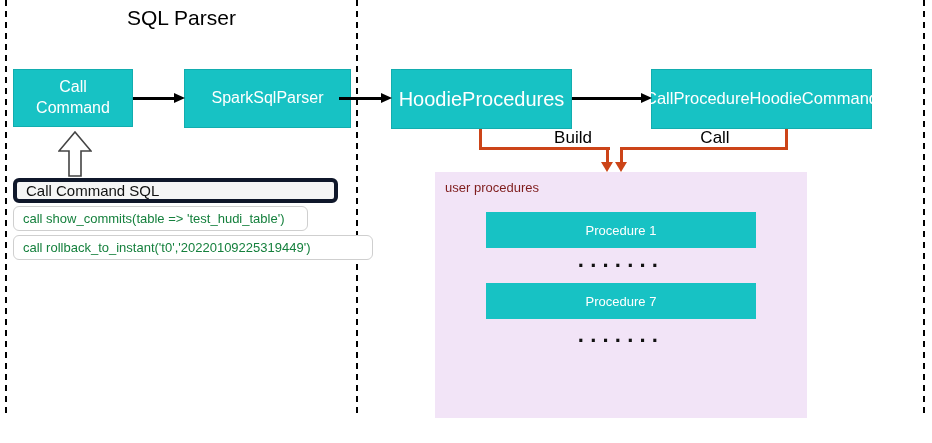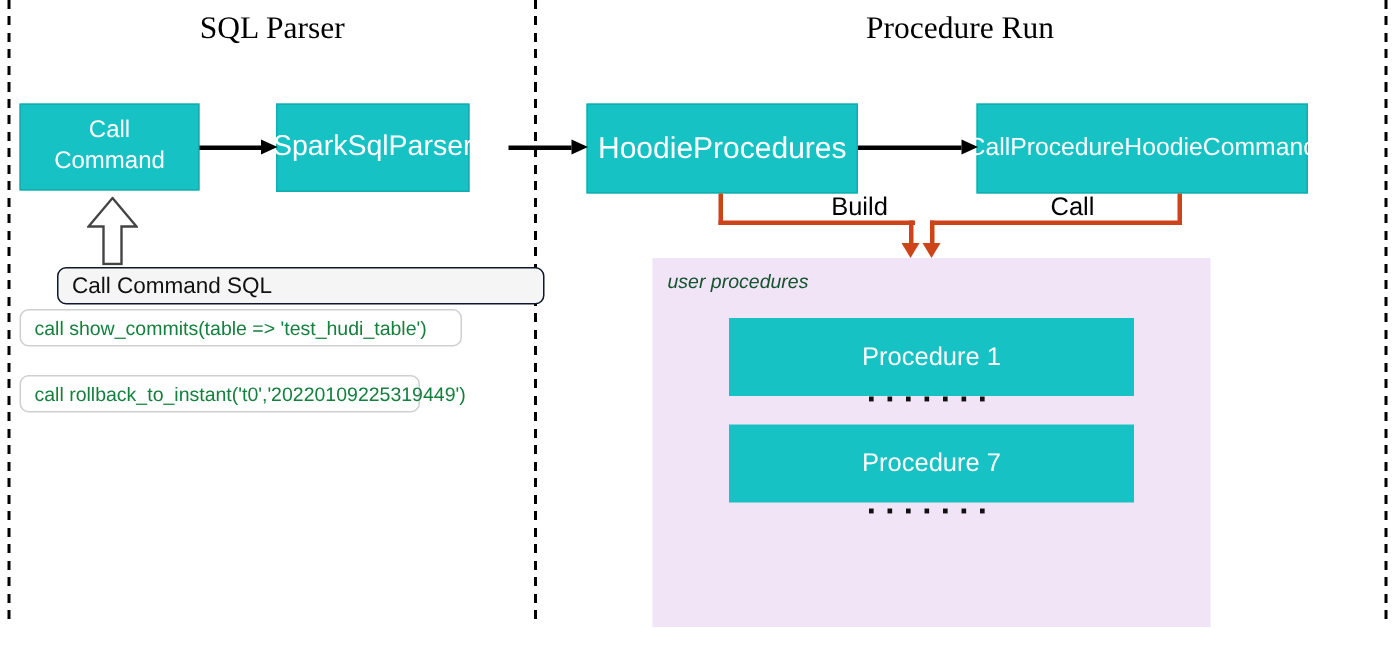--- a/index.html
+++ b/index.html
@@ -5,21 +5,21 @@
   html,body{margin:0;padding:0;background:#fff;}
   #canvas{
     position:relative;width:932px;height:443px;background:#fff;overflow:hidden;
     font-family:"Liberation Sans",sans-serif;color:#000;
   }
   .vdash{
     position:absolute;top:0;width:2px;height:413px;
     background:repeating-linear-gradient(to bottom,#000 0 6px,transparent 6px 11px);
   }
   .section-title{
-    position:absolute;top:6px;font-size:21px;color:#000;text-align:center;white-space:nowrap;font-family:Liberation Serif, serif;
+    position:absolute;top:6px;font-size:21px;color:#000;text-align:center;white-space:nowrap;
   }
   .tealbox{
     position:absolute;background:#17c2c4;border:1px solid #12adaf;
     display:flex;align-items:center;justify-content:center;
     color:#fff;font-size:16px;text-align:center;box-sizing:border-box;white-space:pre-line;
     line-height:1.3;
   }
   
   .harrow{position:absolute;height:0;border-top:3px solid #000;}
   .harrow::after{
@@ -33,61 +33,60 @@
     position:absolute;width:0;height:0;
     border-left:6.5px solid transparent;border-right:6.5px solid transparent;
     border-top:10px solid #cc4418;
   }
   .edge-label{
     position:absolute;font-size:17px;color:#000;transform:translateX(-50%);white-space:nowrap;text-align:center;
   }
   
   .sql-header{
     position:absolute;left:13px;top:178px;width:325px;height:25px;
-    background:#f5f5f5;border:1px solid #0f172a;border-radius:6px;
+    background:#f5f5f5;border:4px solid #0f172a;border-radius:6px;
     display:flex;align-items:center;padding-left:9px;box-sizing:border-box;
-    font-size:15px;color:#111;margin-left:25px;
+    font-size:15px;color:#111;
   }
   .sql-row{
     position:absolute;left:13px;height:25px;background:#fff;border:1px solid #cfcfcf;
     border-radius:6px;display:flex;align-items:center;padding-left:9px;box-sizing:border-box;
     font-size:13px;color:#15803d;white-space:nowrap;
   }
   
   .pinkbox{
     position:absolute;left:435px;top:172px;width:372px;height:246px;background:#f2e4f7;
   }
   .pink-label{
-    position:absolute;left:445px;top:180px;font-size:13px;color:#14532d;font-style:italic;
+    position:absolute;left:445px;top:180px;font-size:13px;color:#7f1d1d;
   }
   .procbox{
-    position:absolute;left:486px;width:270px;height:52px;background:#17c2c4;
-    display:flex;align-items:center;justify-content:center;color:#fff;font-size:17px;
+    position:absolute;left:486px;width:270px;height:36px;background:#17c2c4;
+    display:flex;align-items:center;justify-content:center;color:#fff;font-size:13px;
   }
   .dots{
     position:absolute;left:621px;transform:translateX(-50%);
     font-size:22px;font-weight:bold;letter-spacing:5px;color:#111;line-height:10px;
   }
   .up-arrow{position:absolute;left:58px;top:131px;}
 </style>
 </head>
 <body>
 
 <div id="canvas">
 
   <div class="vdash" style="left:5px"></div>
   <div class="vdash" style="left:356px"></div>
   <div class="vdash" style="left:923px"></div>
 
   <div class="section-title" style="left:7px;width:349px">SQL Parser</div>
-  <div class="section-title" style="left:357px;width:566px">Procedure Run</div>
 
   <div class="tealbox" style="left:13px;top:69px;width:120px;height:58px">Call
 Command</div>
-  <div class="tealbox" style="left:184px;top:69px;width:129px;height:59px;font-size:19px">SparkSqlParser</div>
+  <div class="tealbox" style="left:184px;top:69px;width:167px;height:59px;font-size:16px">SparkSqlParser</div>
   <div class="tealbox" style="left:391px;top:69px;width:181px;height:60px;font-size:20px">HoodieProcedures</div>
   <div class="tealbox" style="left:651px;top:69px;width:221px;height:60px;font-size:16.5px">CallProcedureHoodieCommand</div>
 
   <div class="harrow" style="left:133px;top:97px;width:41px"></div>
   <div class="harrow" style="left:339px;top:97px;width:42px"></div>
   <div class="harrow" style="left:572px;top:97px;width:69px"></div>
 
   <div class="oline-v" style="left:479px;top:129px;height:21px"></div>
   <div class="oline-h" style="left:479px;top:147px;width:131px"></div>
   <div class="oline-v" style="left:606px;top:147px;height:16px"></div>
@@ -99,21 +98,21 @@
   <div class="oline-v" style="left:620px;top:147px;height:16px"></div>
   <div class="oarrowhead" style="left:615px;top:162px"></div>
   <div class="edge-label" style="left:715px;top:128px">Call</div>
 
   <svg class="up-arrow" width="34" height="46" viewBox="0 0 34 46">
     <polygon points="17,1 33,20 23,20 23,45 11,45 11,20 1,20" fill="#ffffff" stroke="#444444" stroke-width="1.6" stroke-linejoin="miter"></polygon>
   </svg>
 
   <div class="sql-header">Call Command SQL</div>
   <div class="sql-row" style="top:206px;width:295px">call show_commits(table =&gt; 'test_hudi_table')</div>
-  <div class="sql-row" style="top:250px;width:267px">call rollback_to_instant('t0','20220109225319449')</div>
+  <div class="sql-row" style="top:235px;width:360px">call rollback_to_instant('t0','20220109225319449')</div>
 
   <div class="pinkbox"></div>
   <div class="pink-label">user procedures</div>
 
   <div class="procbox" style="top:212px">Procedure 1</div>
   <div class="dots" style="top:261px">·······</div>
   <div class="procbox" style="top:283px">Procedure 7</div>
   <div class="dots" style="top:336px">·······</div>
 
 </div>

